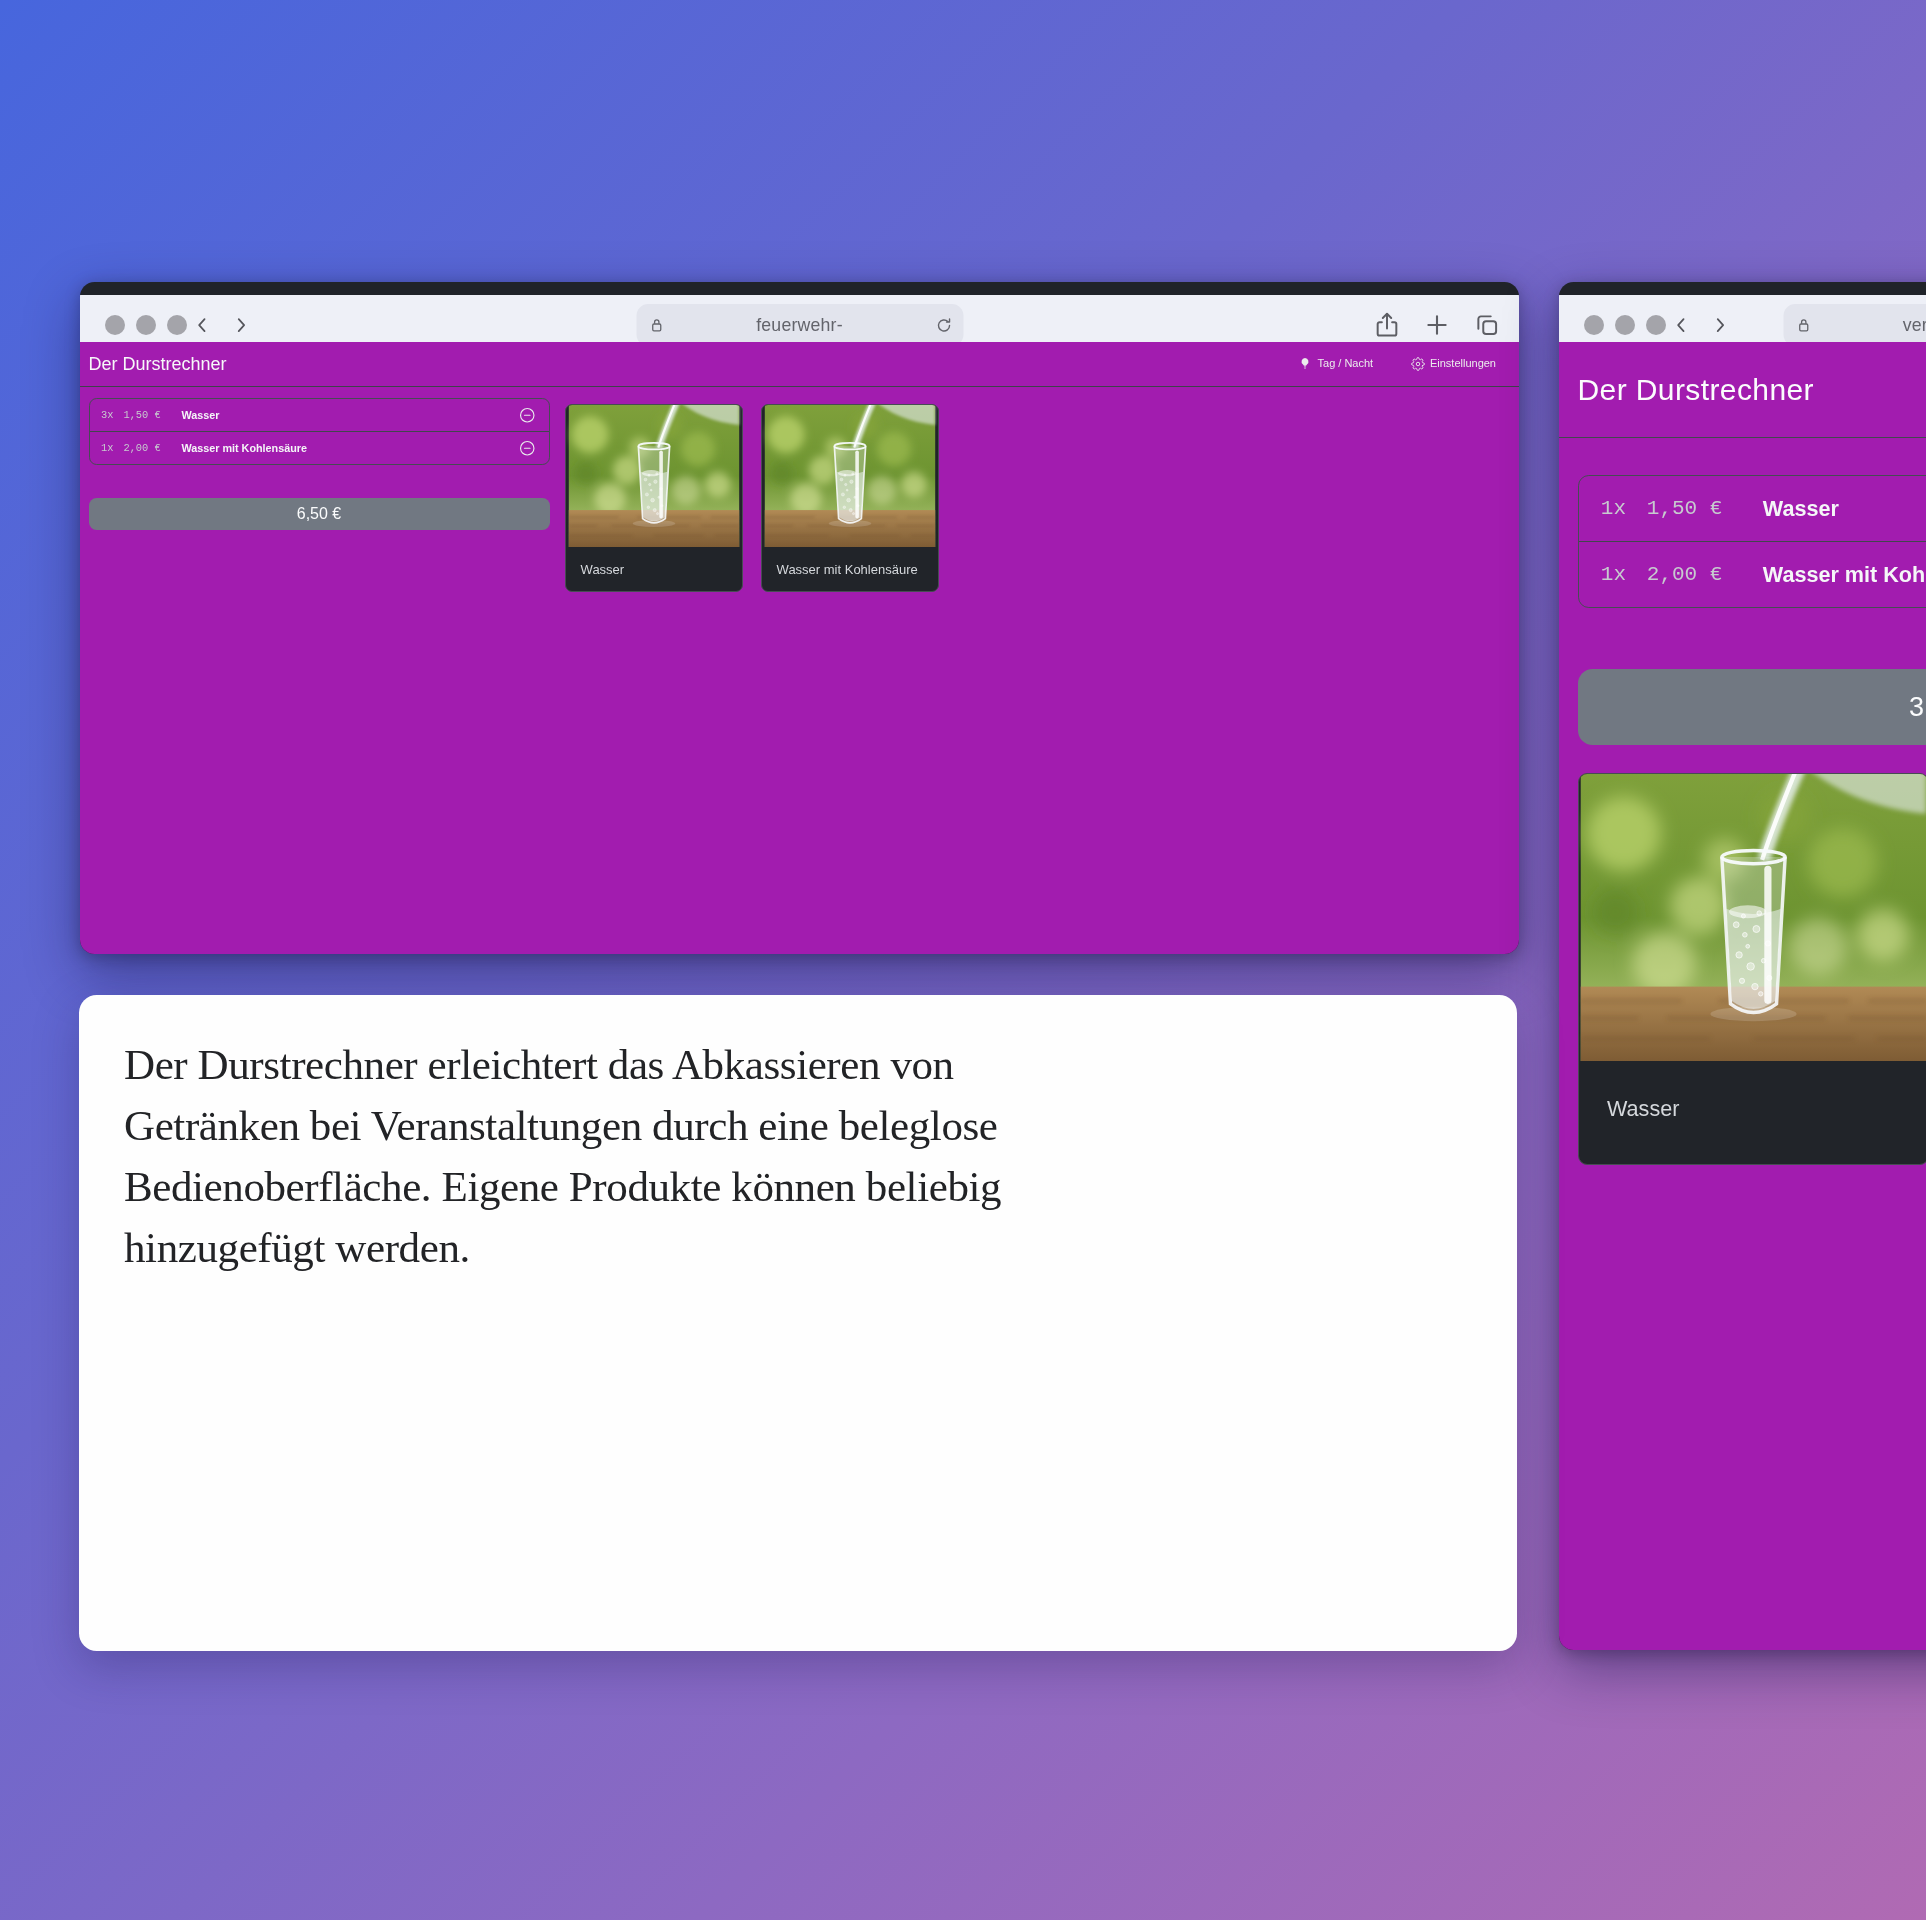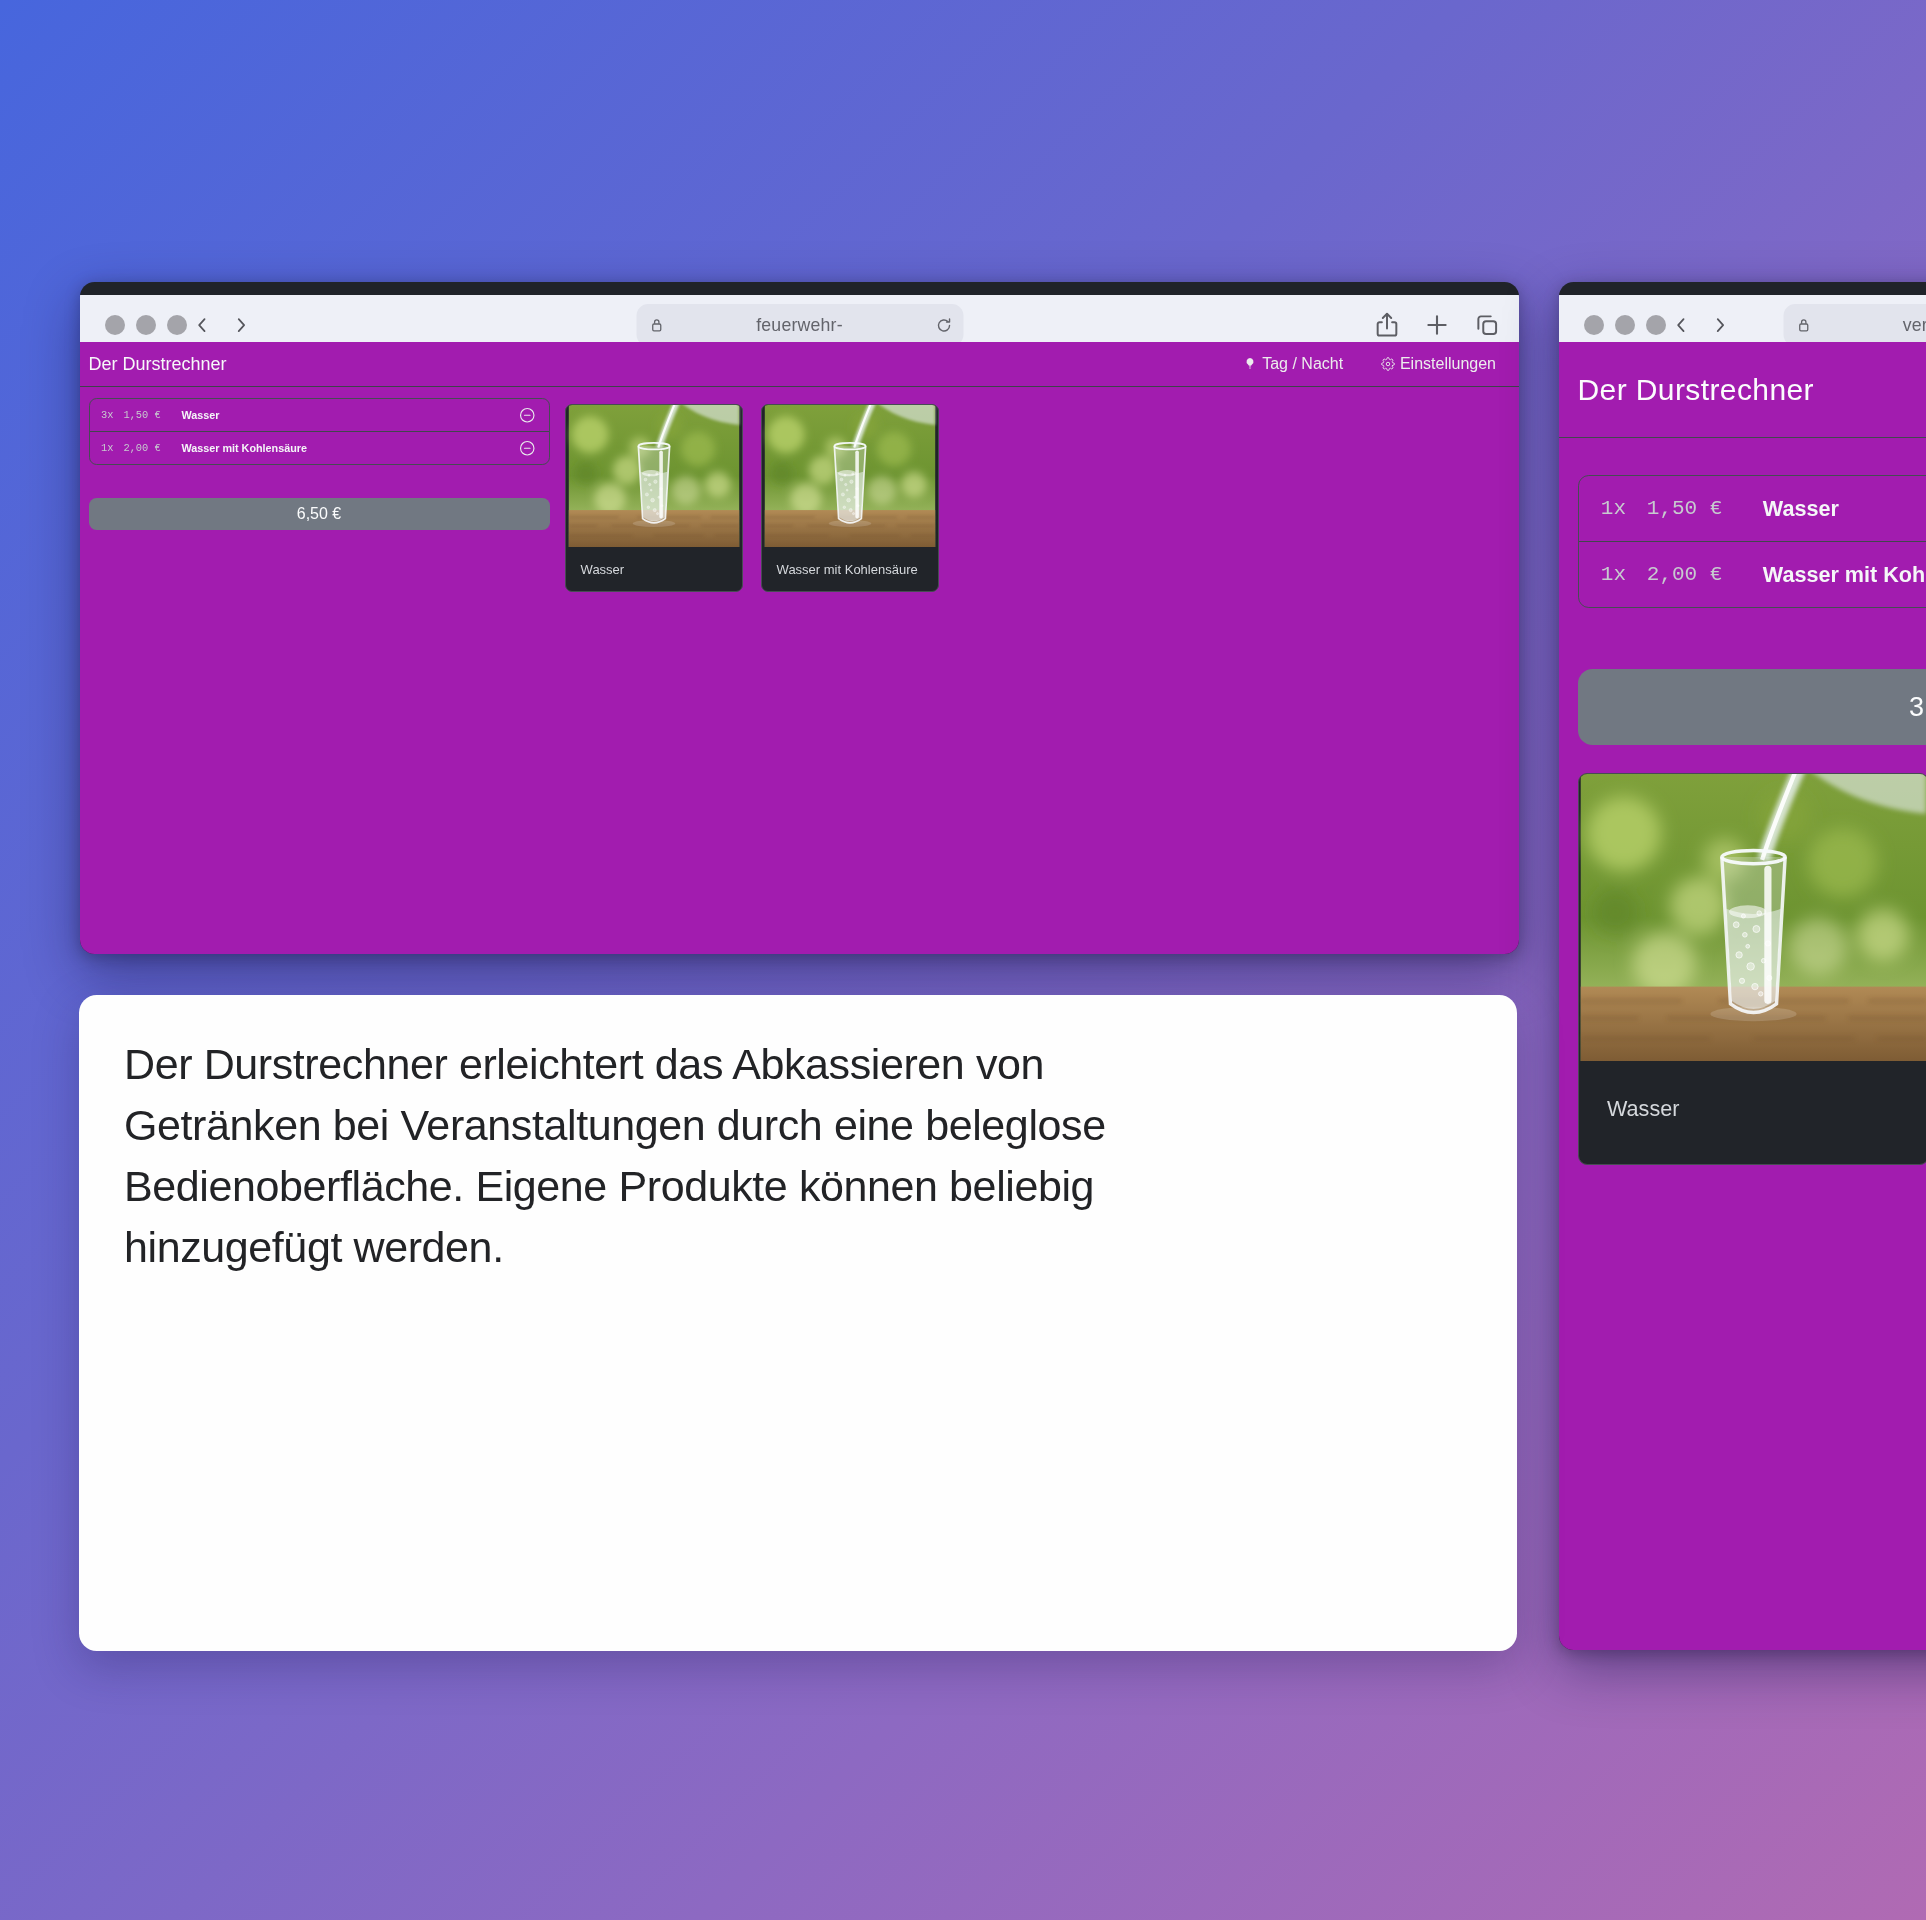--- a/index.html
+++ b/index.html
@@ -40,21 +40,21 @@
   .iname{font-weight:700;color:#f5f6f8;flex:1;}
   .pcard{position:absolute;border:1.2px solid #474c53;border-radius:7px;overflow:hidden;display:flex;flex-direction:column;background:#212429;}
   .pcard .art{width:100%;display:block;flex:0 0 auto;}
   .plabel{color:#d5d8dc;}
 
   
   .d-header{position:absolute;left:0;right:0;top:0;height:45px;border-bottom:0.8px solid #3e424a;
     display:flex;align-items:center;padding:0 17px 0 8.5px;box-sizing:border-box;}
   .d-title{font-size:18px;font-weight:400;color:#f7f8f9;}
   .d-actions{margin-left:auto;display:flex;align-items:center;gap:25.4px;}
-  .d-action{display:flex;align-items:center;gap:5.4px;background:none;border:none;color:#eceded;font-family:inherit;font-size:16px;}
+  .d-action{display:flex;align-items:flex-start;gap:5.4px;background:none;border:none;color:#eceded;font-family:inherit;font-size:11px;}
   .d-action .i{width:14px;height:14px;}
   .d-cart{left:8.5px;top:56px;width:459px;}
   .d-cart .cart-row{height:32px;padding:0 11.6px;font-size:10.4px;}
   .d-cart .qty{width:22.3px;}
   .d-cart .price{width:58px;}
   .d-cart .iname{font-size:10.8px;}
   .d-cart .minus .i{width:18.5px;height:18.5px;}
   .d-total{left:8.5px;top:156px;width:461px;height:32px;font-size:16px;border-radius:7.7px;}
   .d-pcard{top:62px;width:176px;height:186px;}
   .d-pcard1{left:485px;} .d-pcard2{left:681px;}
@@ -71,21 +71,21 @@
   .m-cart .price{width:116px;}
   .m-cart .iname{font-size:21.6px;}
   .m-total{left:18.5px;top:327px;width:738px;height:76px;font-size:27px;border-radius:14.6px;}
   .m-pcard{top:431px;width:349px;height:390px;border-radius:9.2px;}
   .m-pcard1{left:18.5px;}
   .m-pcard .art{height:287px;}
   .m-pcard .plabel{font-size:21.6px;padding:35px 0 0 28.5px;}
 
   
   .desc-card{position:absolute;left:79px;top:995px;width:1438px;height:656px;background:#fefefe;
-    border-radius:17.7px;box-sizing:border-box;padding:39px 45px;box-shadow:0 15.4px 46px rgba(30,22,80,.28);}
+    border-radius:17.7px;box-sizing:border-box;padding:39px 45px;box-shadow:0 15.4px 46px rgba(30,22,80,.28);font-family:Liberation Serif, serif;}
   .desc-card p{margin:0;font-size:43px;line-height:61px;color:#222326;white-space:pre-line;letter-spacing:-0.4px;}
   .desc-card p + p{margin-top:61px;}
 
   .i{display:block;}
   .defs-svg{position:absolute;width:0;height:0;overflow:hidden;}
 </style>
 </head>
 <body>
 
 <svg class="defs-svg" aria-hidden="true">

